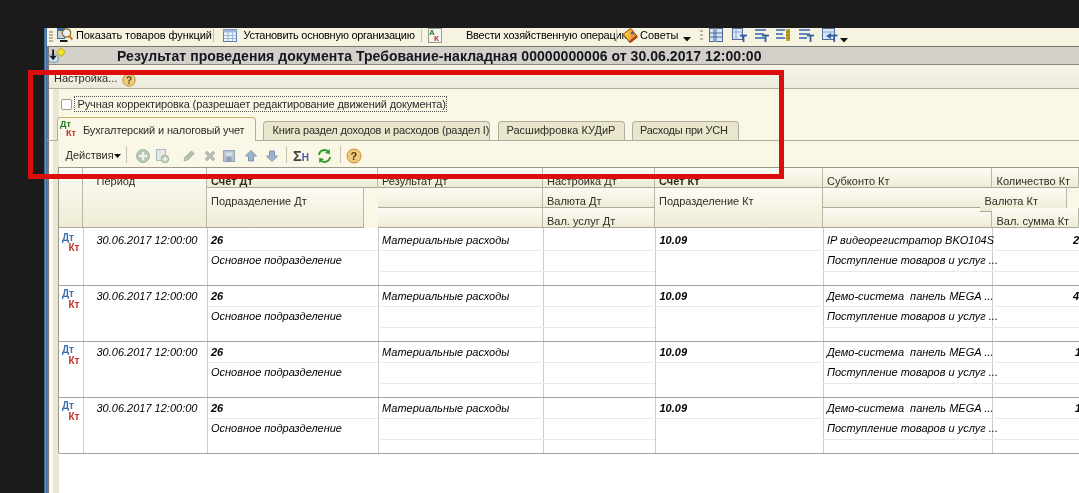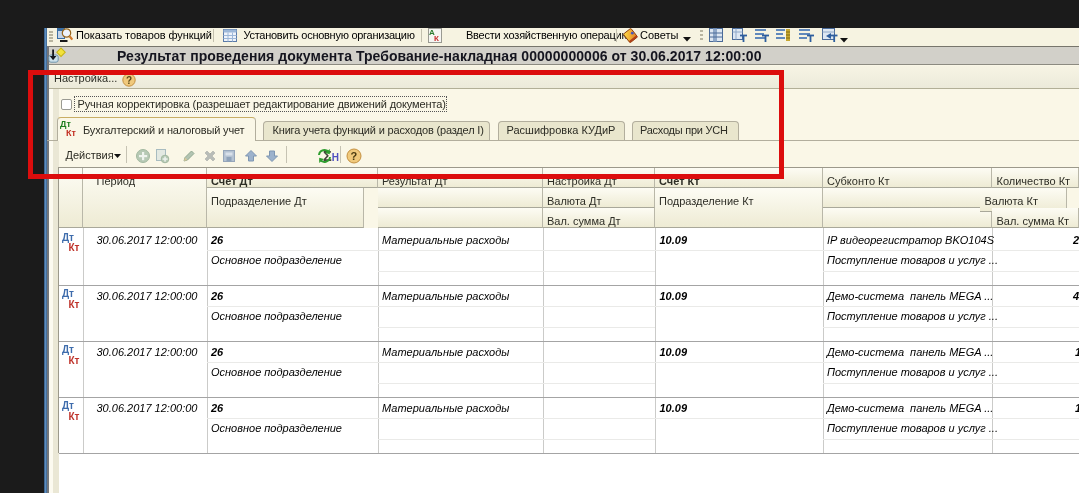--- a/index.html
+++ b/index.html
@@ -157,21 +157,21 @@
     <div class="abs" style="left:77.5px;top:98px;letter-spacing:-0.12px;color:#2c2c24;">Ручная корректировка (разрешает редактирование движений документа)</div>
   </div>
 
   <div id="tabs">
 
     <div class="abs" style="left:47px;top:139.5px;width:1032px;height:1px;background:#b2ae9d;"></div>
 
     <div class="abs" style="left:263px;top:120.5px;width:227px;height:19.5px;background:#e9e6cd;border:1px solid #b2ae9d;border-bottom:none;border-radius:4px 4px 0 0;box-sizing:border-box;"></div>
     <div class="abs" style="left:498px;top:120.5px;width:126.5px;height:19.5px;background:#e9e6cd;border:1px solid #b2ae9d;border-bottom:none;border-radius:4px 4px 0 0;box-sizing:border-box;"></div>
     <div class="abs" style="left:631.5px;top:120.5px;width:107px;height:19.5px;background:#e9e6cd;border:1px solid #b2ae9d;border-bottom:none;border-radius:4px 4px 0 0;box-sizing:border-box;"></div>
-    <div class="abs" style="left:272.5px;top:124px;letter-spacing:-0.17px;color:#2c2c24;">Книга учета функций и расходов (раздел I)</div>
+    <div class="abs" style="left:272.5px;top:124px;letter-spacing:-0.17px;color:#2c2c24;">Книга раздел доходов и расходов (раздел I)</div>
     <div class="abs" style="left:506.5px;top:124px;color:#2c2c24;">Расшифровка КУДиР</div>
     <div class="abs" style="left:640px;top:124px;letter-spacing:-0.25px;color:#2c2c24;">Расходы при УСН</div>
 
     <div class="abs" style="left:57px;top:117px;width:199px;height:24px;background:#faf7e7;border:1px solid #b2ae9d;border-top:1px solid #c9ae64;border-bottom:none;border-radius:4px 4px 0 0;box-sizing:border-box;"></div>
     <div class="abs bold" style="left:60px;top:120px;width:8px;font-size:9px;color:#1e7d1e;line-height:9px;">Дт</div>
     <div class="abs bold" style="left:66px;top:129px;width:8px;font-size:9px;color:#c22e22;line-height:9px;">Кт</div>
     <div class="abs" style="left:83px;top:124px;letter-spacing:-0.15px;color:#2c2c24;">Бухгалтерский и налоговый учет</div>
   </div>
 
   <div id="actions">
@@ -211,21 +211,21 @@
 
     <svg class="abs" style="left:243px;top:148px;" width="16" height="16" viewBox="0 0 16 16">
       <path d="M8 2.5 L13.5 8 L10.5 8 L10.5 13 L5.5 13 L5.5 8 L2.5 8 Z" fill="#9cb2cc" stroke="#7e96b2"></path>
     </svg>
 
     <svg class="abs" style="left:264px;top:148px;" width="16" height="16" viewBox="0 0 16 16">
       <path d="M8 13.5 L2.5 8 L5.5 8 L5.5 3 L10.5 3 L10.5 8 L13.5 8 Z" fill="#9cb2cc" stroke="#7e96b2"></path>
     </svg>
     <div class="abs" style="left:285.5px;top:146px;width:1px;height:17px;background:#c6c3b3;"></div>
 
-    <div class="abs bold" style="left:293px;top:148px;font-size:14.5px;color:#44443c;margin-left:30px;">Σ<span style="font-size:10px;color:#5050c0;">H</span></div>
+    <div class="abs bold" style="left:293px;top:148px;font-size:14.5px;color:#44443c;">Σ<span style="font-size:10px;color:#5050c0;">H</span></div>
 
     <svg class="abs" style="left:316px;top:148px;" width="17" height="16" viewBox="0 0 17 16">
       <path d="M3 7 A5.5 5.5 0 0 1 13 4.5" fill="none" stroke="#2f9e2f" stroke-width="2"></path>
       <path d="M13.8 1 L13.8 6.2 L9 5 Z" fill="#2f9e2f"></path>
       <path d="M14 9 A5.5 5.5 0 0 1 4 11.5" fill="none" stroke="#2f9e2f" stroke-width="2"></path>
       <path d="M3.2 15 L3.2 9.8 L8 11 Z" fill="#2f9e2f"></path>
     </svg>
     <div class="abs" style="left:340px;top:146px;width:1px;height:17px;background:#c6c3b3;"></div>
 
     <svg class="abs" style="left:346px;top:148px;" width="16" height="16" viewBox="0 0 16 16">
@@ -249,21 +249,21 @@
 
     <div class="hc" style="left:59px;top:168px;width:24px;height:60px;"></div>
     <div class="hc" style="left:83px;top:168px;width:123.5px;height:60px;padding-left:13.5px;">Период</div>
     <div class="hc bold" style="left:206.5px;top:168px;width:171px;height:20px;">Счет Дт</div>
     <div class="hc" style="left:206.5px;top:188px;width:157px;height:40px;">Подразделение Дт</div>
     <div class="hc" style="left:377.5px;top:168px;width:165px;height:20px;">Результат Дт</div>
     <div class="hc" style="left:377.5px;top:188px;width:165px;height:20px;"></div>
     <div class="hc" style="left:377.5px;top:208px;width:165px;height:20px;"></div>
     <div class="hc" style="left:542.5px;top:168px;width:112px;height:20px;">Настройка Дт</div>
     <div class="hc" style="left:542.5px;top:188px;width:112px;height:20px;">Валюта Дт</div>
-    <div class="hc" style="left:542.5px;top:208px;width:112px;height:20px;">Вал. сумма Дт</div>
+    <div class="hc" style="left:542.5px;top:208px;width:112px;height:20px;">Вал. услуг Дт</div>
     <div class="hc bold" style="left:654.5px;top:168px;width:168px;height:20px;">Счет Кт</div>
     <div class="hc" style="left:654.5px;top:188px;width:168px;height:40px;">Подразделение Кт</div>
     <div class="hc" style="left:822.5px;top:168px;width:169.5px;height:20px;">Субконто Кт</div>
     <div class="hc" style="left:822.5px;top:188px;width:169.5px;height:20px;"></div>
     <div class="hc" style="left:822.5px;top:208px;width:169.5px;height:20px;"></div>
     <div class="hc" style="left:992px;top:168px;width:87px;height:20px;">Количество Кт</div>
     <div class="hc" style="left:980px;top:188px;width:87px;height:24px;">Валюта Кт</div>
     <div class="hc" style="left:992px;top:208px;width:87px;height:20px;">Вал. сумма Кт</div>
 
     <div class="abs" style="left:58.2px;top:167.2px;width:1021px;height:1px;background:#9c998b;"></div>

